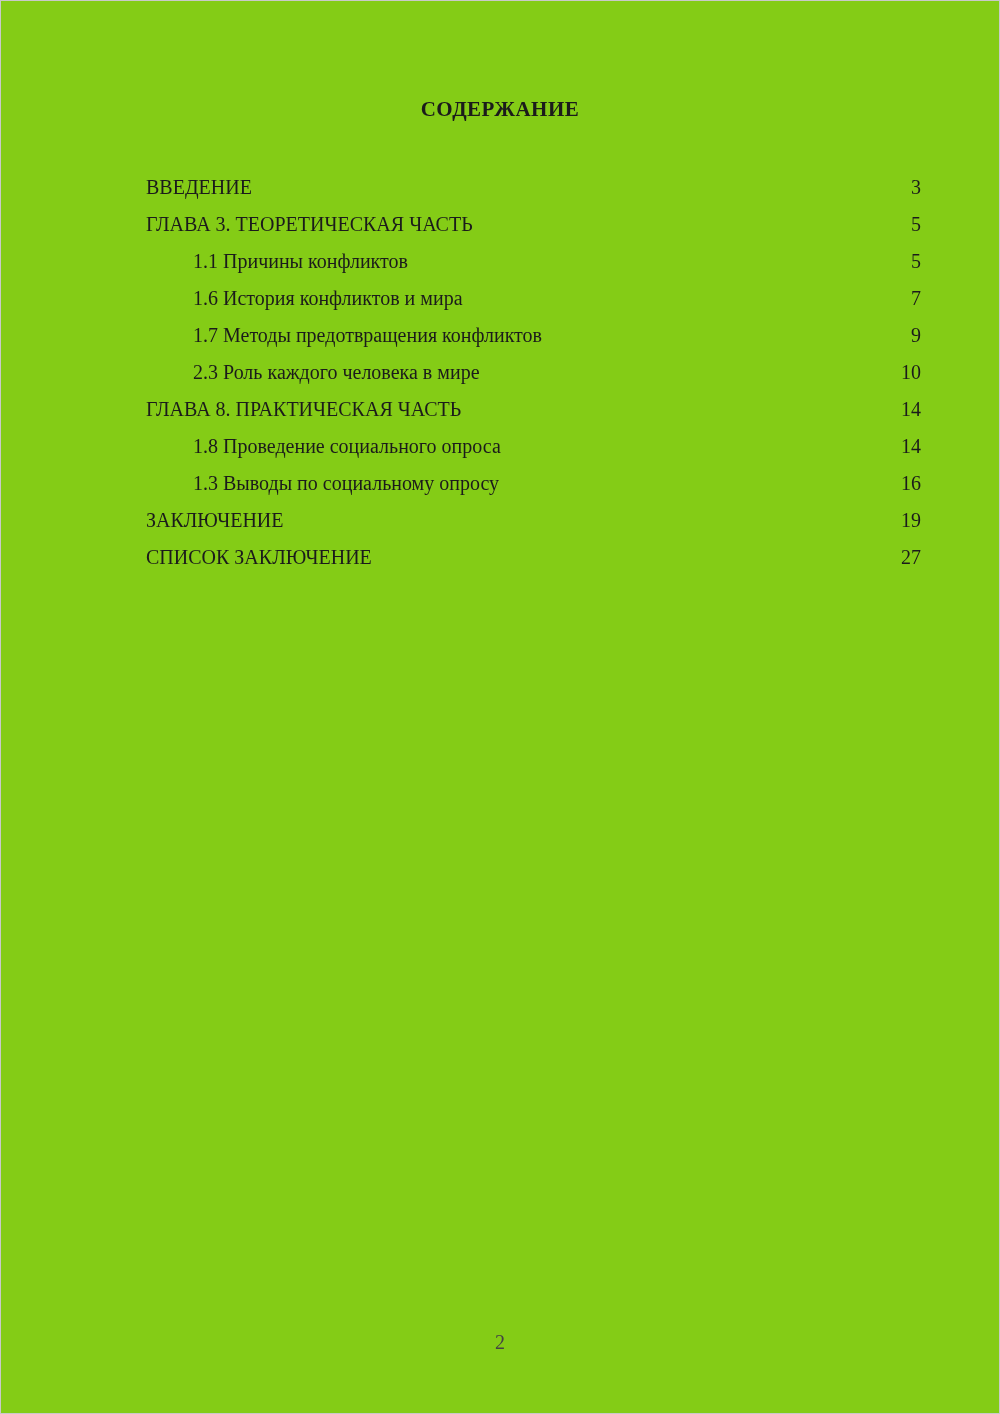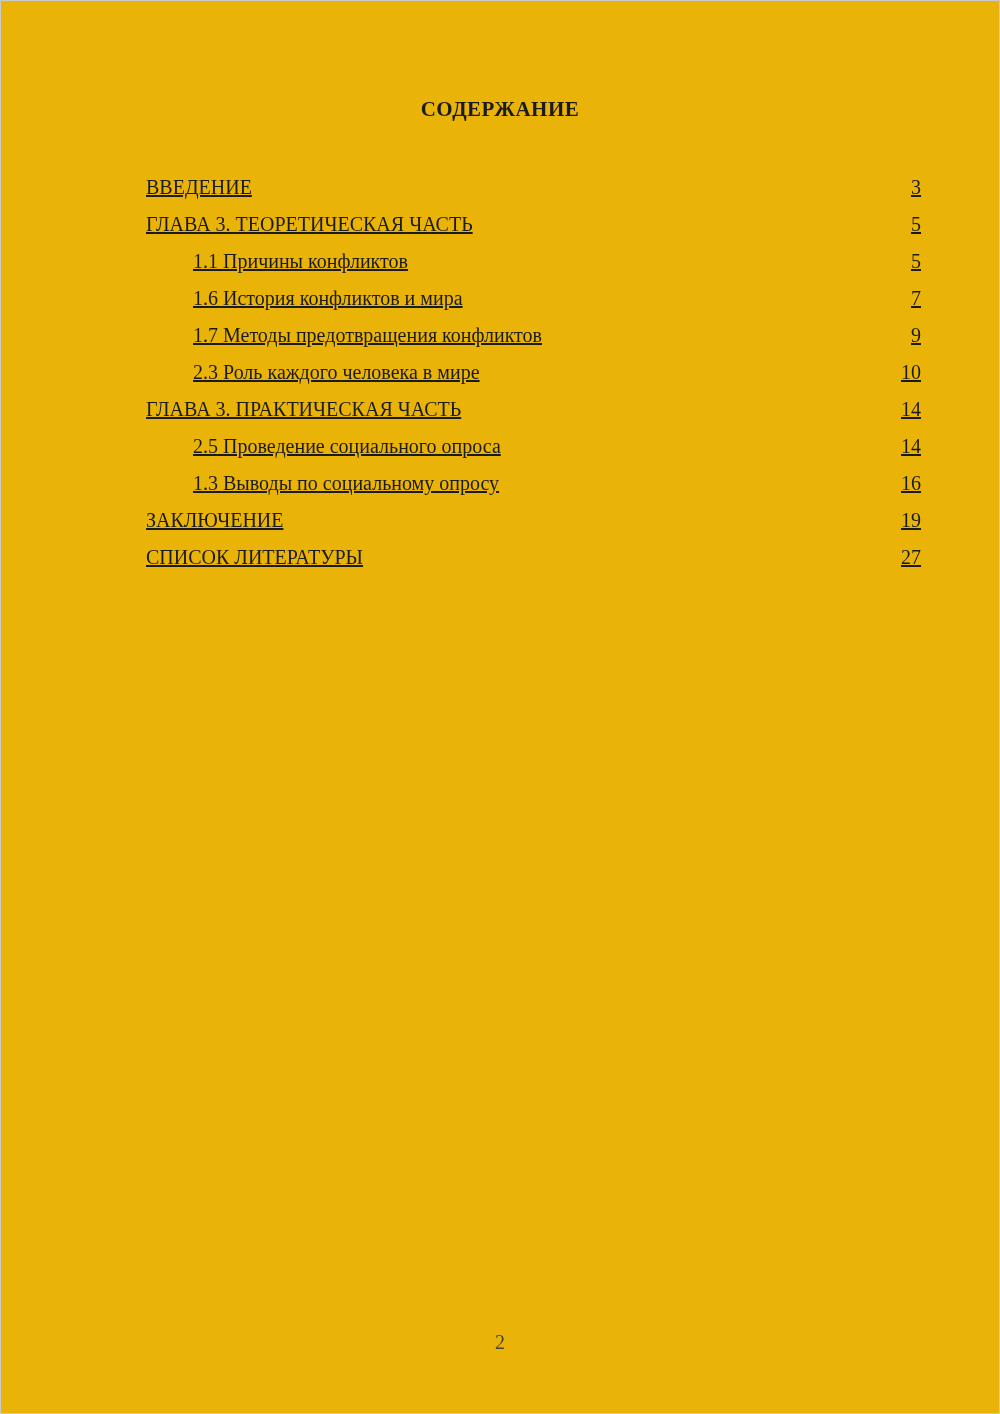--- a/index.html
+++ b/index.html
@@ -13,38 +13,37 @@
     position: relative;
     font-family: "Liberation Serif", "DejaVu Serif", serif;
     color: #1b1b1b;
     box-sizing: border-box;
   }
   .page {
     position: absolute;
     inset: 0;
     border: 1px solid #c9c9c9;
     box-sizing: border-box;
-    background: #eab308;
+    background: #84cc16;
   }
   .doc-title {
     position: absolute;
     top: 96px;
     left: 0;
     width: 100%;
     text-align: center;
     font-weight: bold;
     font-size: 21px;
     letter-spacing: 0.5px;
   }
   .toc {
     position: absolute;
     top: 168px;
     left: 145px;
     width: 775px;
-    text-decoration: underline;
   }
   .toc-row {
     display: flex;
     justify-content: space-between;
     align-items: baseline;
     font-size: 20px;
     line-height: 37px;
     white-space: nowrap;
   }
   .toc-row.level-1 .toc-label {
@@ -101,40 +100,40 @@
       <span class="toc-label">1.7 Методы предотвращения конфликтов</span>
       <span class="toc-page">9</span>
     </div>
 
     <div class="toc-row level-1">
       <span class="toc-label">2.3 Роль каждого человека в мире</span>
       <span class="toc-page">10</span>
     </div>
 
     <div class="toc-row level-0">
-      <span class="toc-label">ГЛАВА 3. ПРАКТИЧЕСКАЯ ЧАСТЬ</span>
+      <span class="toc-label">ГЛАВА 8. ПРАКТИЧЕСКАЯ ЧАСТЬ</span>
       <span class="toc-page">14</span>
     </div>
 
     <div class="toc-row level-1">
-      <span class="toc-label">2.5 Проведение социального опроса</span>
+      <span class="toc-label">1.8 Проведение социального опроса</span>
       <span class="toc-page">14</span>
     </div>
 
     <div class="toc-row level-1">
       <span class="toc-label">1.3 Выводы по социальному опросу</span>
       <span class="toc-page">16</span>
     </div>
 
     <div class="toc-row level-0">
       <span class="toc-label">ЗАКЛЮЧЕНИЕ</span>
       <span class="toc-page">19</span>
     </div>
 
     <div class="toc-row level-0">
-      <span class="toc-label">СПИСОК ЛИТЕРАТУРЫ</span>
+      <span class="toc-label">СПИСОК ЗАКЛЮЧЕНИЕ</span>
       <span class="toc-page">27</span>
     </div>
   </div>
 
   <div class="footer-page-number">2</div>
 
 </div>
 
 </body></html>

